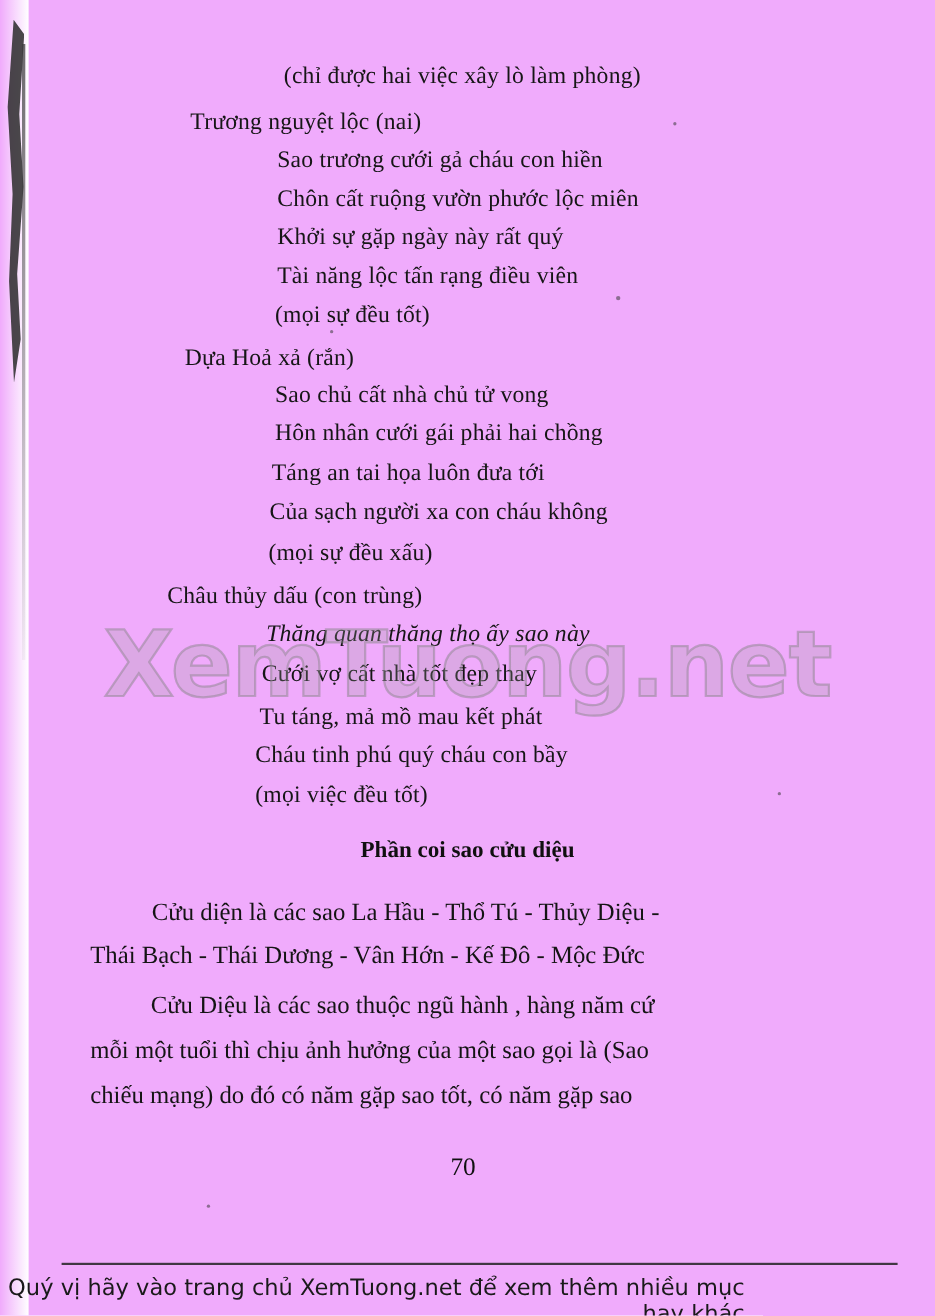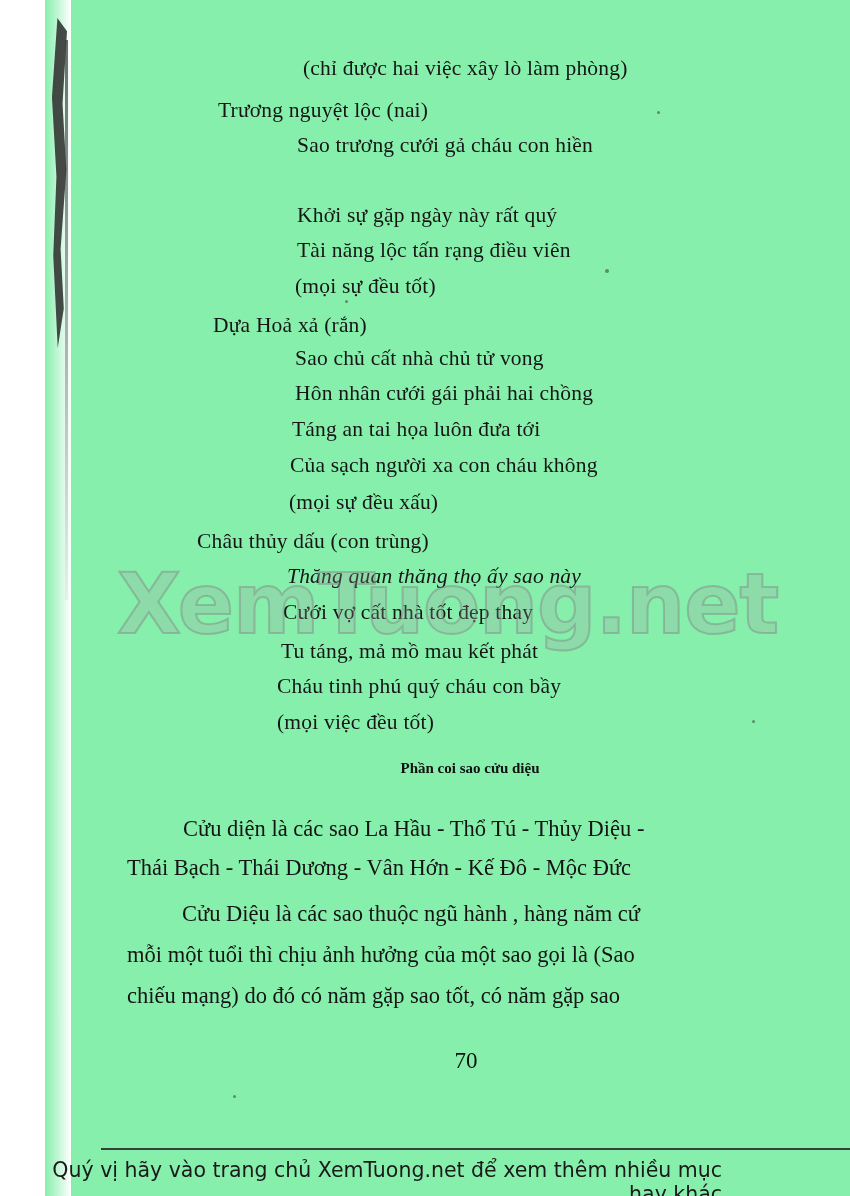--- a/index.html
+++ b/index.html
@@ -13,22 +13,21 @@
     font-family: "Liberation Serif", serif;
     color: #111111;
     position: relative;
     overflow: hidden;
   }
 
   
   .page {
     position: absolute;
     inset: 0;
-    background: #86efac;
-    margin-left: 45px;
+    background: #f0abfc;
   }
 
   
   .scan-edge {
     position: absolute;
     left: 0;
     top: 0;
     width: 26px;
     height: 1196px;
     background:
@@ -76,21 +75,21 @@
     line-height: 1;
     letter-spacing: .2px;
     color: #161616;
   }
 
   .heading {
     position: absolute;
     width: 850px;
     text-align: center;
     font-weight: bold;
-    font-size: 15px;
+    font-size: 21px;
     color: #101010;
   }
 
   .para {
     position: absolute;
     font-size: 22.5px;
     line-height: 1;
     white-space: nowrap;
     color: #141414;
   }
@@ -151,20 +150,21 @@
   <div class="speck" style="left:612px;top:111px;width:3px;height:3px;"></div>
   <div class="speck" style="left:560px;top:269px;width:4px;height:4px;"></div>
   <div class="speck" style="left:707px;top:720px;width:3px;height:3px;"></div>
   <div class="speck" style="left:188px;top:1095px;width:3px;height:3px;"></div>
 
   <div class="content">
 
     <div class="line" style="left:258px;top:58px;">(chỉ được hai việc xây lò làm phòng)</div>
     <div class="line" style="left:173px;top:100px;">Trương nguyệt lộc (nai)</div>
     <div class="line" style="left:252px;top:135px;">Sao trương cưới gả cháu con hiền</div>
+    <div class="line" style="left:252px;top:170px;">Chôn cất ruộng vườn phước lộc miên</div>
     <div class="line" style="left:252px;top:205px;">Khởi sự gặp ngày này rất quý</div>
     <div class="line" style="left:252px;top:240px;">Tài năng lộc tấn rạng điều viên</div>
     <div class="line" style="left:250px;top:276px;">(mọi sự đều tốt)</div>
     <div class="line" style="left:168px;top:315px;">Dựa Hoả xả (rắn)</div>
     <div class="line" style="left:250px;top:348px;">Sao chủ cất nhà chủ tử vong</div>
     <div class="line" style="left:250px;top:383px;">Hôn nhân cưới gái phải hai chồng</div>
     <div class="line" style="left:247px;top:419px;">Táng an tai họa luôn đưa tới</div>
     <div class="line" style="left:245px;top:455px;">Của sạch người xa con cháu không</div>
     <div class="line" style="left:244px;top:492px;">(mọi sự đều xấu)</div>
     <div class="line" style="left:152px;top:531px;">Châu thủy dấu (con trùng)</div>

